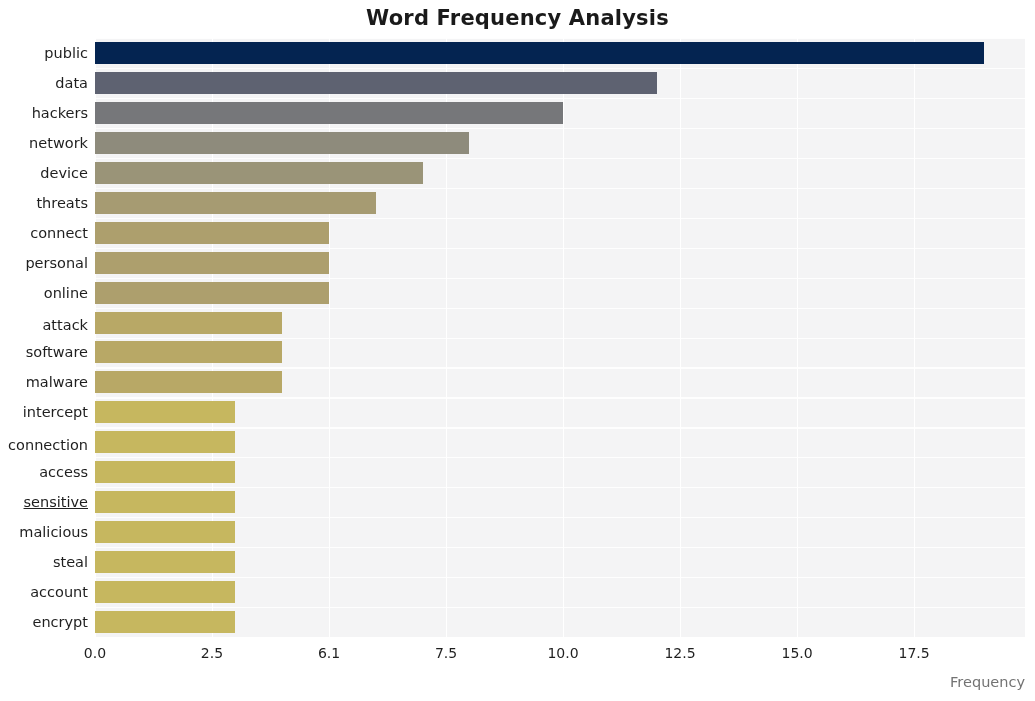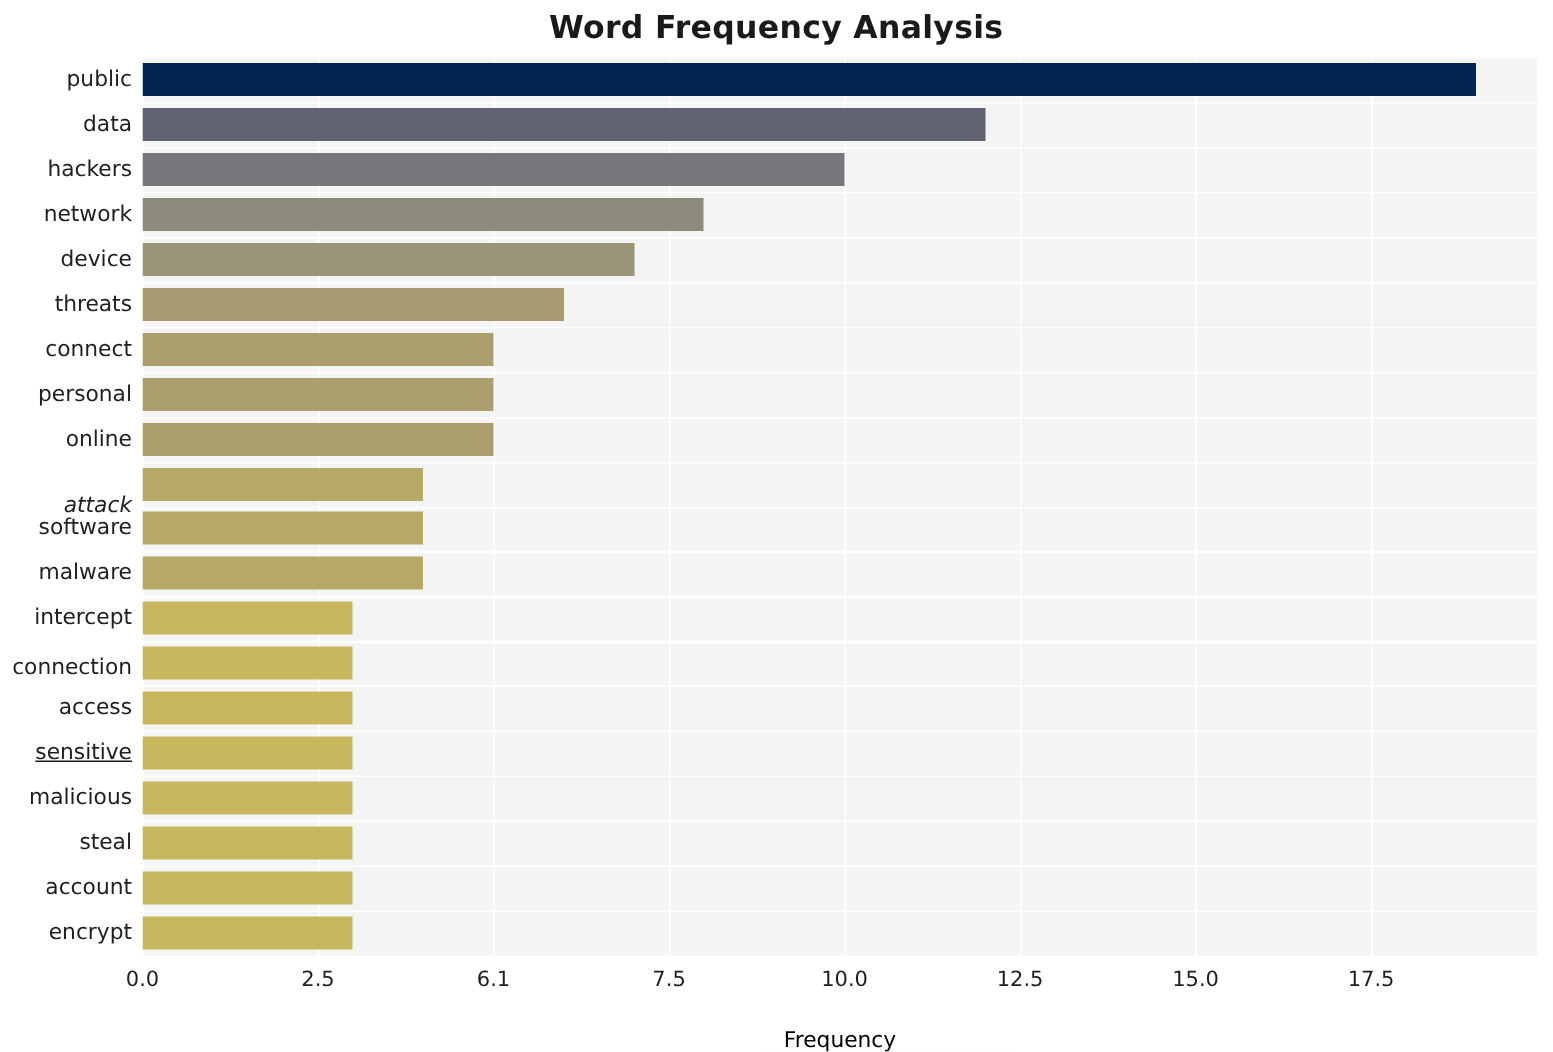--- a/index.html
+++ b/index.html
@@ -83,44 +83,43 @@
     font-size: 14px;
     color: #1f1f1f;
     transform: translateX(-50%);
     white-space: nowrap;
   }
   #xaxis-label {
     position: absolute;
     left: 95px;
     top: 674px;
     width: 930px;
-    text-align: center;
+    text-align: right;
     font-size: 14.5px;
-    color: #000000;
-    margin-top: 12px;
+    color: #737373;
   }
 </style>
 </head>
 <body>
 
 <div id="figure">
 
   <div id="chart-title">Word Frequency Analysis</div>
 
   <div id="ylabels">
       <div class="ylabel" style="top: 5.975px;">public</div>
       <div class="ylabel" style="top: 35.925px;">data</div>
       <div class="ylabel" style="top: 65.875px;">hackers</div>
       <div class="ylabel" style="top: 95.825px; padding-left: 20px;">network</div>
       <div class="ylabel" style="top: 125.775px;">device</div>
       <div class="ylabel" style="top: 155.725px;">threats</div>
       <div class="ylabel" style="top: 185.675px;">connect</div>
       <div class="ylabel" style="top: 215.625px;">personal</div>
       <div class="ylabel" style="top: 245.575px;">online</div>
-      <div class="ylabel" style="top: 290px; font-style: italic;">attack</div>
+      <div class="ylabel" style="top: 278px;">attack</div>
       <div class="ylabel" style="top: 305.475px; margin-left: 22px;">software</div>
       <div class="ylabel" style="top: 335.425px;">malware</div>
       <div class="ylabel" style="top: 365.375px;">intercept</div>
       <div class="ylabel" style="top: 398px;">connection</div>
       <div class="ylabel" style="top: 425.275px;">access</div>
       <div class="ylabel" style="top: 455.225px; text-decoration: underline;">sensitive</div>
       <div class="ylabel" style="top: 485.175px;">malicious</div>
       <div class="ylabel" style="top: 515.125px;">steal</div>
       <div class="ylabel" style="top: 545.075px;">account</div>
       <div class="ylabel" style="top: 575.025px;">encrypt</div>

